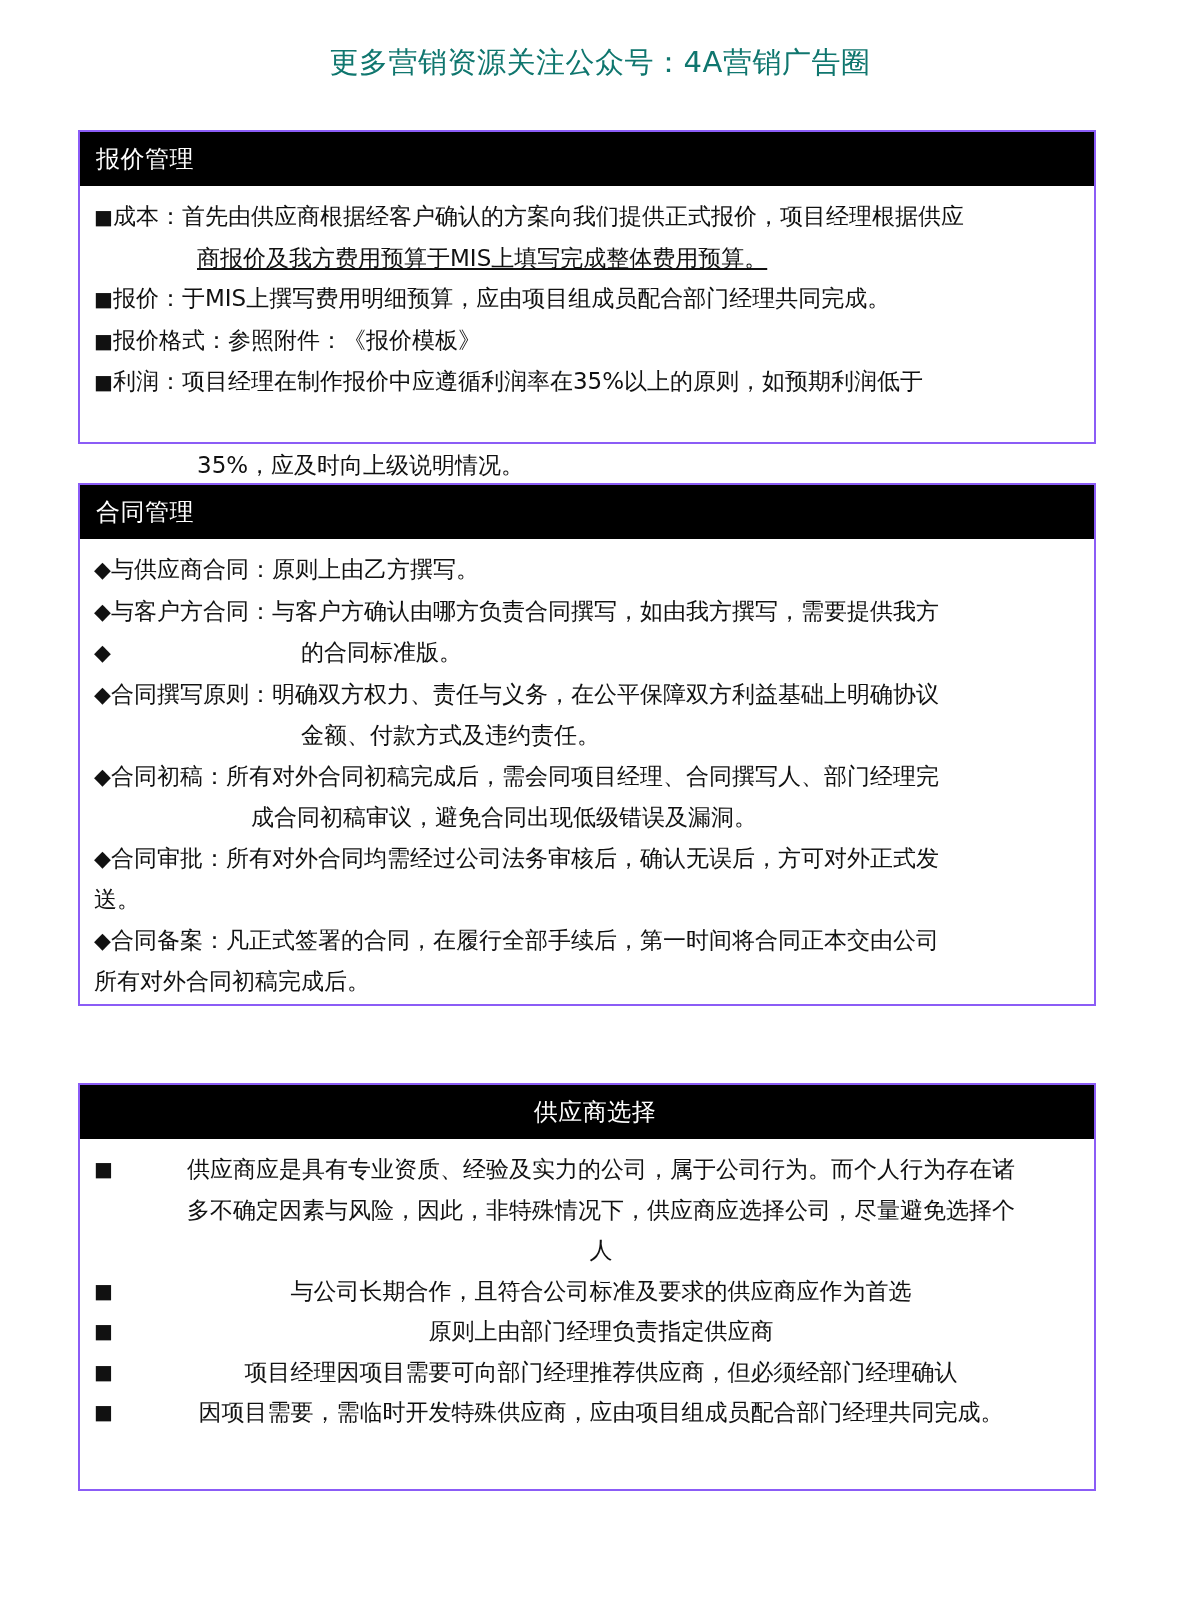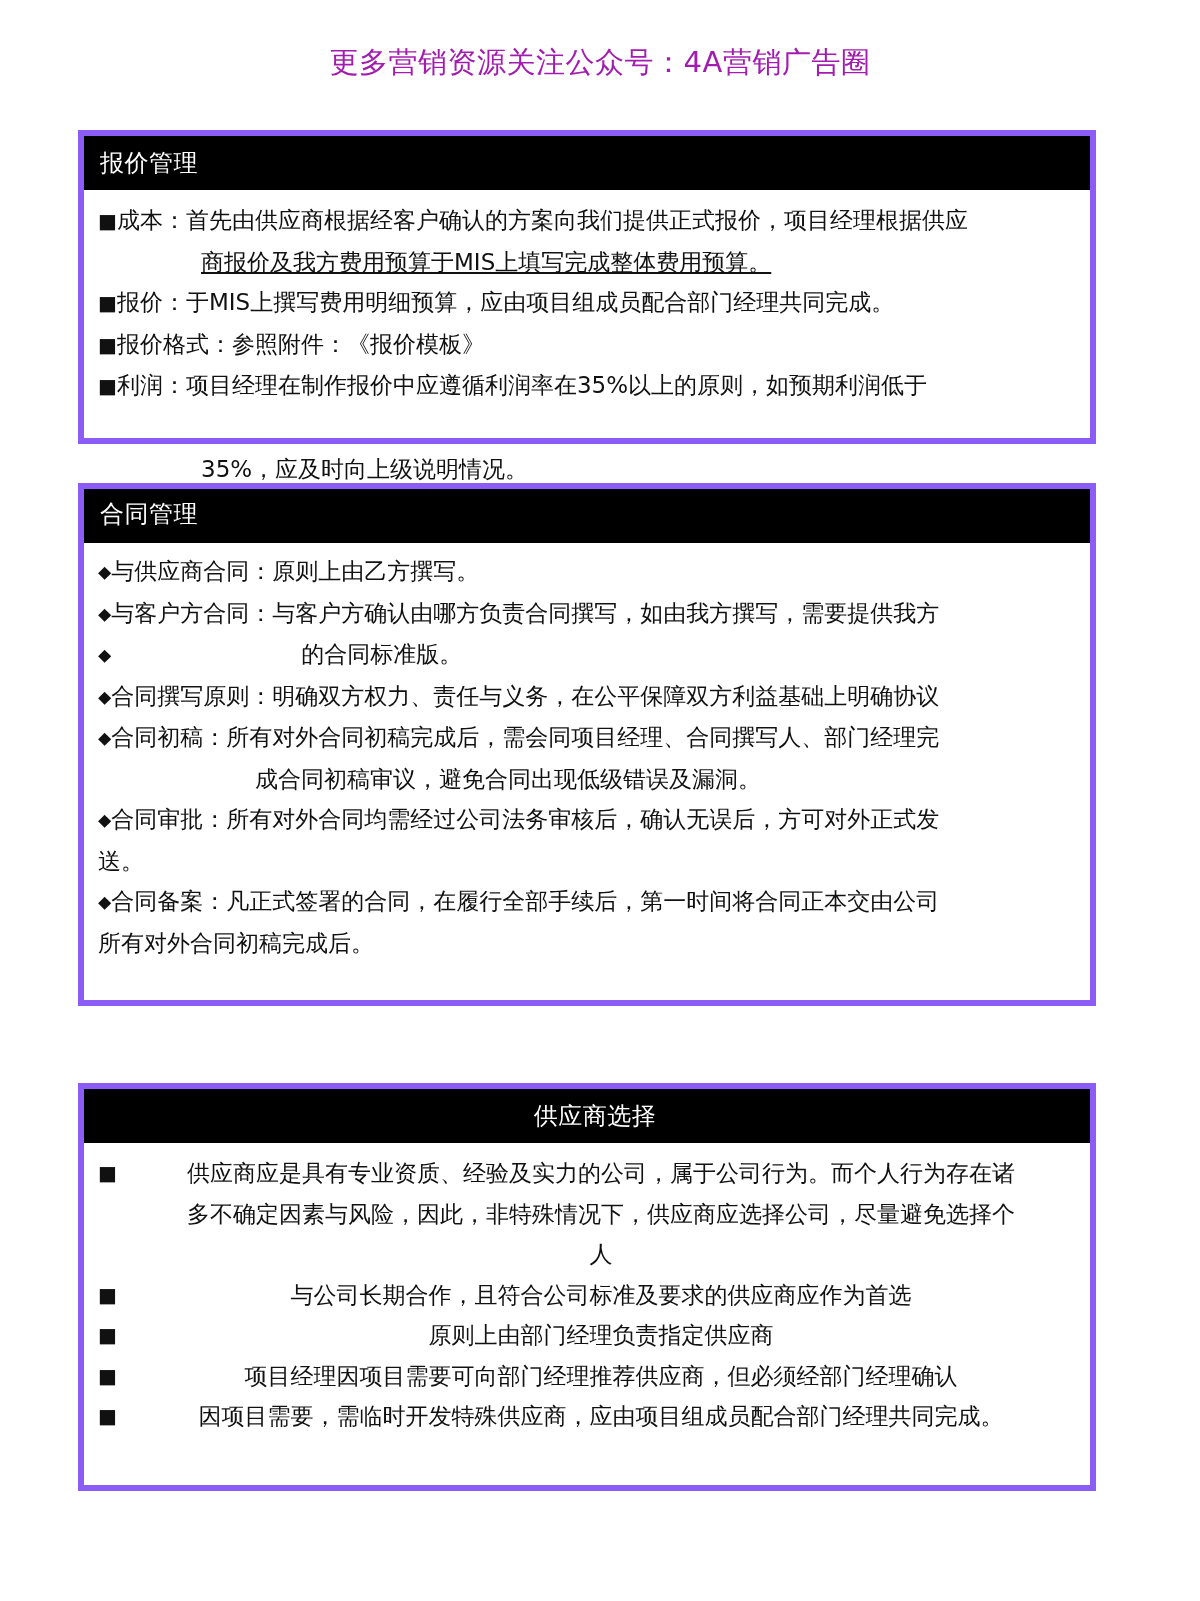--- a/index.html
+++ b/index.html
@@ -3,26 +3,26 @@
 <meta charset="utf-8">
 <style>
   html, body { margin: 0; padding: 0; background: #ffffff; }
   body {
     width: 1200px; height: 1601px; position: relative; overflow: hidden;
     font-family: "DejaVu Sans", "Liberation Sans", sans-serif;
     color: #111111;
   }
   .page-title {
     position: absolute; left: 0; top: 40px; width: 1200px;
-    text-align: center; font-size: 29px; line-height: 44px; color: #a21caf;
+    text-align: center; font-size: 29px; line-height: 44px; color: #0f766e;
     letter-spacing: 0.5px;
   }
   .section {
     position: absolute; left: 78px; width: 1018px;
-    border: 6px solid #8b5cf6; box-sizing: border-box; background: #fff;
+    border: 2px solid #8b5cf6; box-sizing: border-box; background: #fff;
   }
   .section-header {
     background: #000000; color: #ffffff;
     height: 54px; line-height: 54px; padding-left: 16px;
     font-size: 24px; letter-spacing: 0.5px;
   }
   .section-body { padding: 10px 14px 16px 14px; }
   .item { font-size: 23px; line-height: 40.5px; color: #111; position: relative; }
   .item .bullet { display: inline-block; }
   .item .cont { display: block; }
@@ -49,32 +49,33 @@
     <div class="item">
       <span class="bullet sq">■</span><span>报价格式：</span><span>参照附件：《报价模板》</span>
     </div>
     <div class="item">
       <span class="bullet sq">■</span><span>利润：</span><span>项目经理在制作报价中应遵循利润率在35%以上的原则，如预期利润低于</span>
       <span class="cont" style="padding-left:103px;margin-top:42px;">35%，应及时向上级说明情况。</span>
     </div>
   </div>
 </div>
 
-<div class="section s2" style="top:483px;height:523px;font-family:Liberation Mono, monospace;">
+<div class="section s2" style="top:483px;height:523px;">
   <div class="section-header">合同管理</div>
   <div class="section-body">
     <div class="item">
       <span class="bullet dia">◆</span><span>与供应商合同：</span><span>原则上由乙方撰写。</span>
     </div>
     <div class="item">
       <span class="bullet dia">◆</span><span>与客户方合同：</span><span>与客户方确认由哪方负责合同撰写，如由我方撰写，需要提供我方</span>
       <span class="cont"><span class="dia">◆</span><span style="display:inline-block;width:190px;"></span><span>的合同标准版。</span></span>
     </div>
     <div class="item">
       <span class="bullet dia">◆</span><span>合同撰写原则：</span><span>明确双方权力、责任与义务，在公平保障双方利益基础上明确协议</span>
+      <span class="cont" style="padding-left:207px;">金额、付款方式及违约责任。</span>
     </div>
     <div class="item">
       <span class="bullet dia">◆</span><span>合同初稿：</span><span>所有对外合同初稿完成后，需会同项目经理、合同撰写人、部门经理完</span>
       <span class="cont" style="padding-left:157px;">成合同初稿审议，避免合同出现低级错误及漏洞。</span>
     </div>
     <div class="item">
       <span class="bullet dia">◆</span><span>合同审批：</span><span>所有对外合同均需经过公司法务审核后，确认无误后，方可对外正式发</span>
       <span class="cont">送。</span>
     </div>
     <div class="item">

